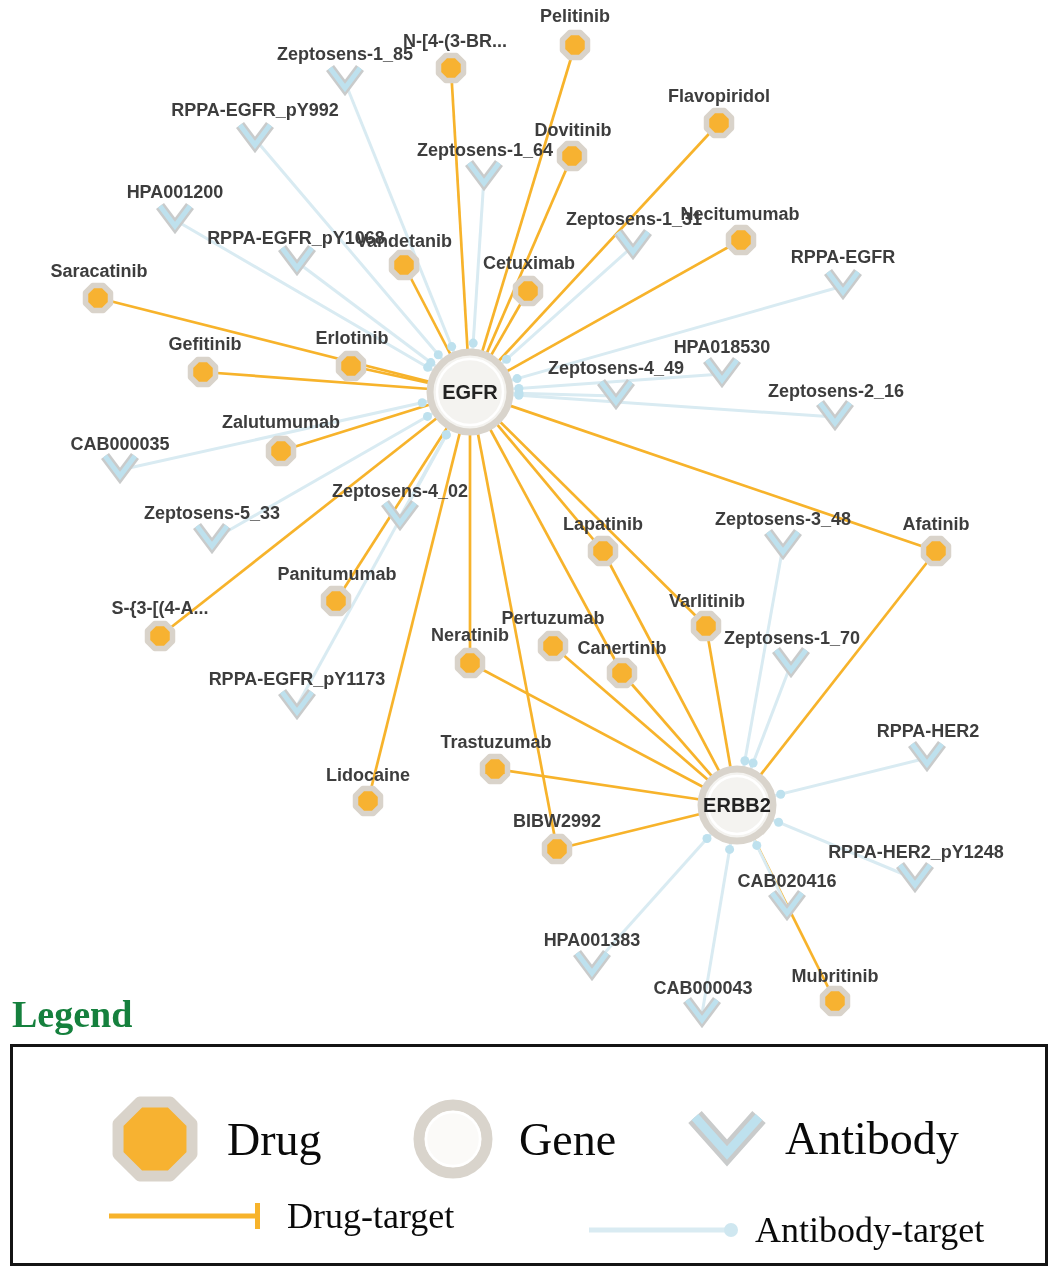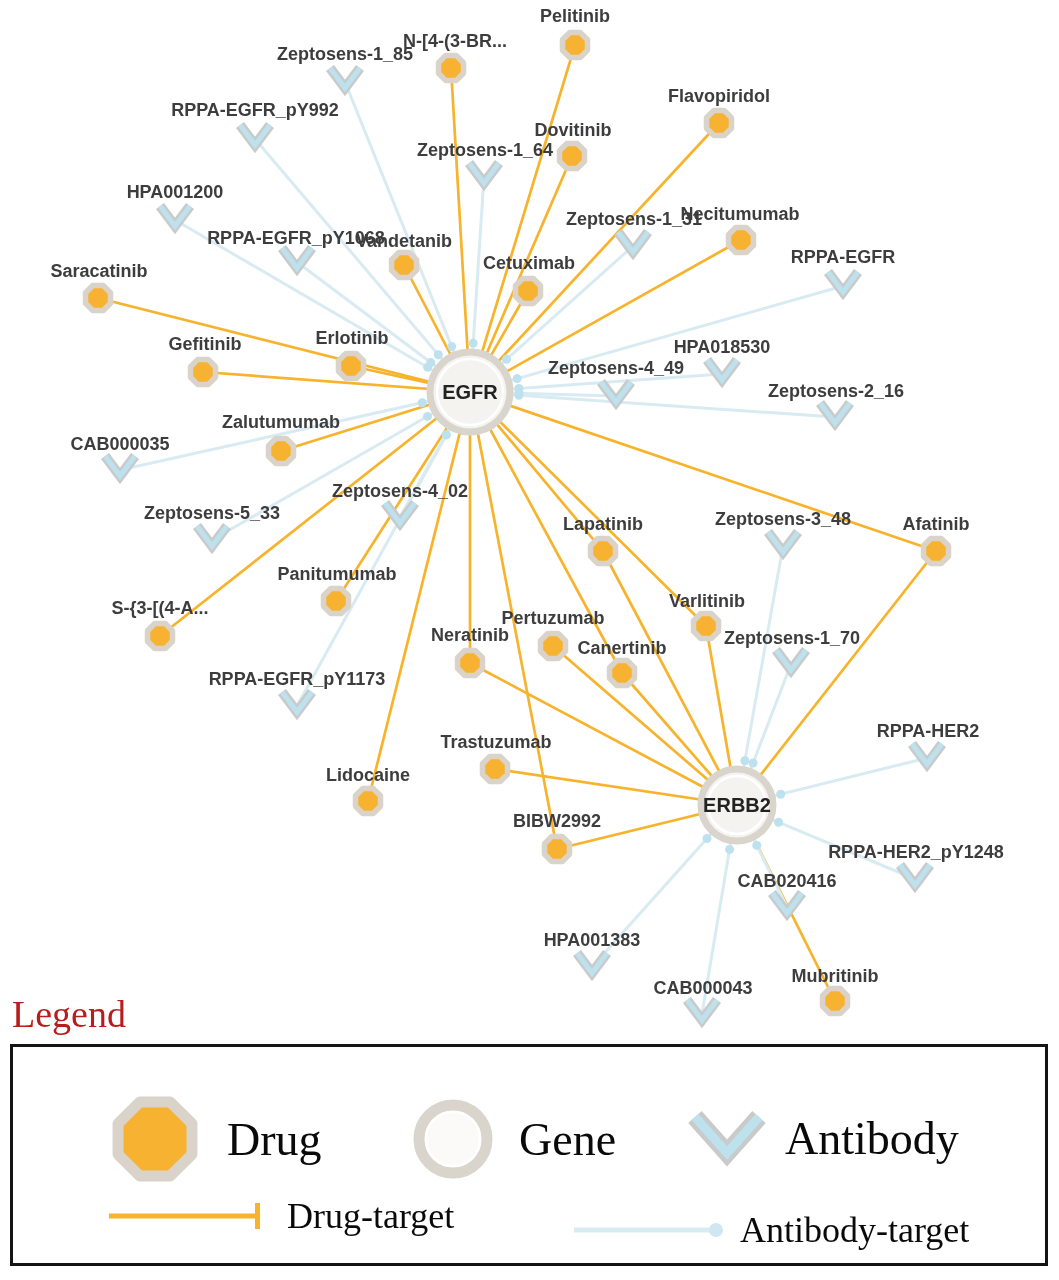--- a/index.html
+++ b/index.html
@@ -4,21 +4,21 @@
 <style>
   html,body{margin:0;padding:0}
   body{
     width:1059px;height:1280px;position:relative;background:#ffffff;
     font-family:"Liberation Sans",sans-serif;overflow:hidden;
   }
   #graph{position:absolute;left:0;top:0;display:block}
   svg text{font-family:"Liberation Sans",sans-serif}
   .legend-title{
     position:absolute;left:12px;top:992px;
-    font-family:"Liberation Serif",serif;font-weight:normal;font-size:38px;color:#b91c1c;
+    font-family:"Liberation Serif",serif;font-weight:bold;font-size:38px;color:#15803d;
   }
   .legend-box{
     position:absolute;left:10px;top:1044px;width:1032px;height:216px;
     border:3px solid #141414;background:#ffffff;
   }
   .lg-item{position:absolute;display:flex;align-items:center}
   .lg-item .sym{display:inline-flex;align-items:center;justify-content:center}
   .lg-text{font-family:"Liberation Serif",serif;font-size:46px;color:#0a0a0a;white-space:nowrap}
   .lg-text2{font-family:"Liberation Serif",serif;font-size:36px;color:#0a0a0a;white-space:nowrap}
   .gap1{margin-left:18px}
@@ -306,21 +306,21 @@
   <div class="lg-item" style="left:92px;top:148px">
     <span class="sym">
       <svg width="170" height="40" viewBox="0 0 170 40">
         <line x1="4" y1="20" x2="152" y2="20" stroke="#F7B32B" stroke-width="5"></line>
         <rect x="150" y="7" width="5" height="26" fill="#F7B32B"></rect>
       </svg>
     </span>
     <span class="lg-text2 gap2">Drug-target</span>
   </div>
 
-  <div class="lg-item" style="left:557px;top:162px">
+  <div class="lg-item" style="left:572px;top:162px">
     <span class="sym">
       <svg width="158" height="36" viewBox="0 0 158 36">
         <line x1="4" y1="18" x2="140" y2="18" stroke="#D9EBF2" stroke-width="5"></line>
         <circle cx="146" cy="18" r="7" fill="#CFE7F0"></circle>
       </svg>
     </span>
     <span class="lg-text2 gap2">Antibody-target</span>
   </div>
 
 </div>

